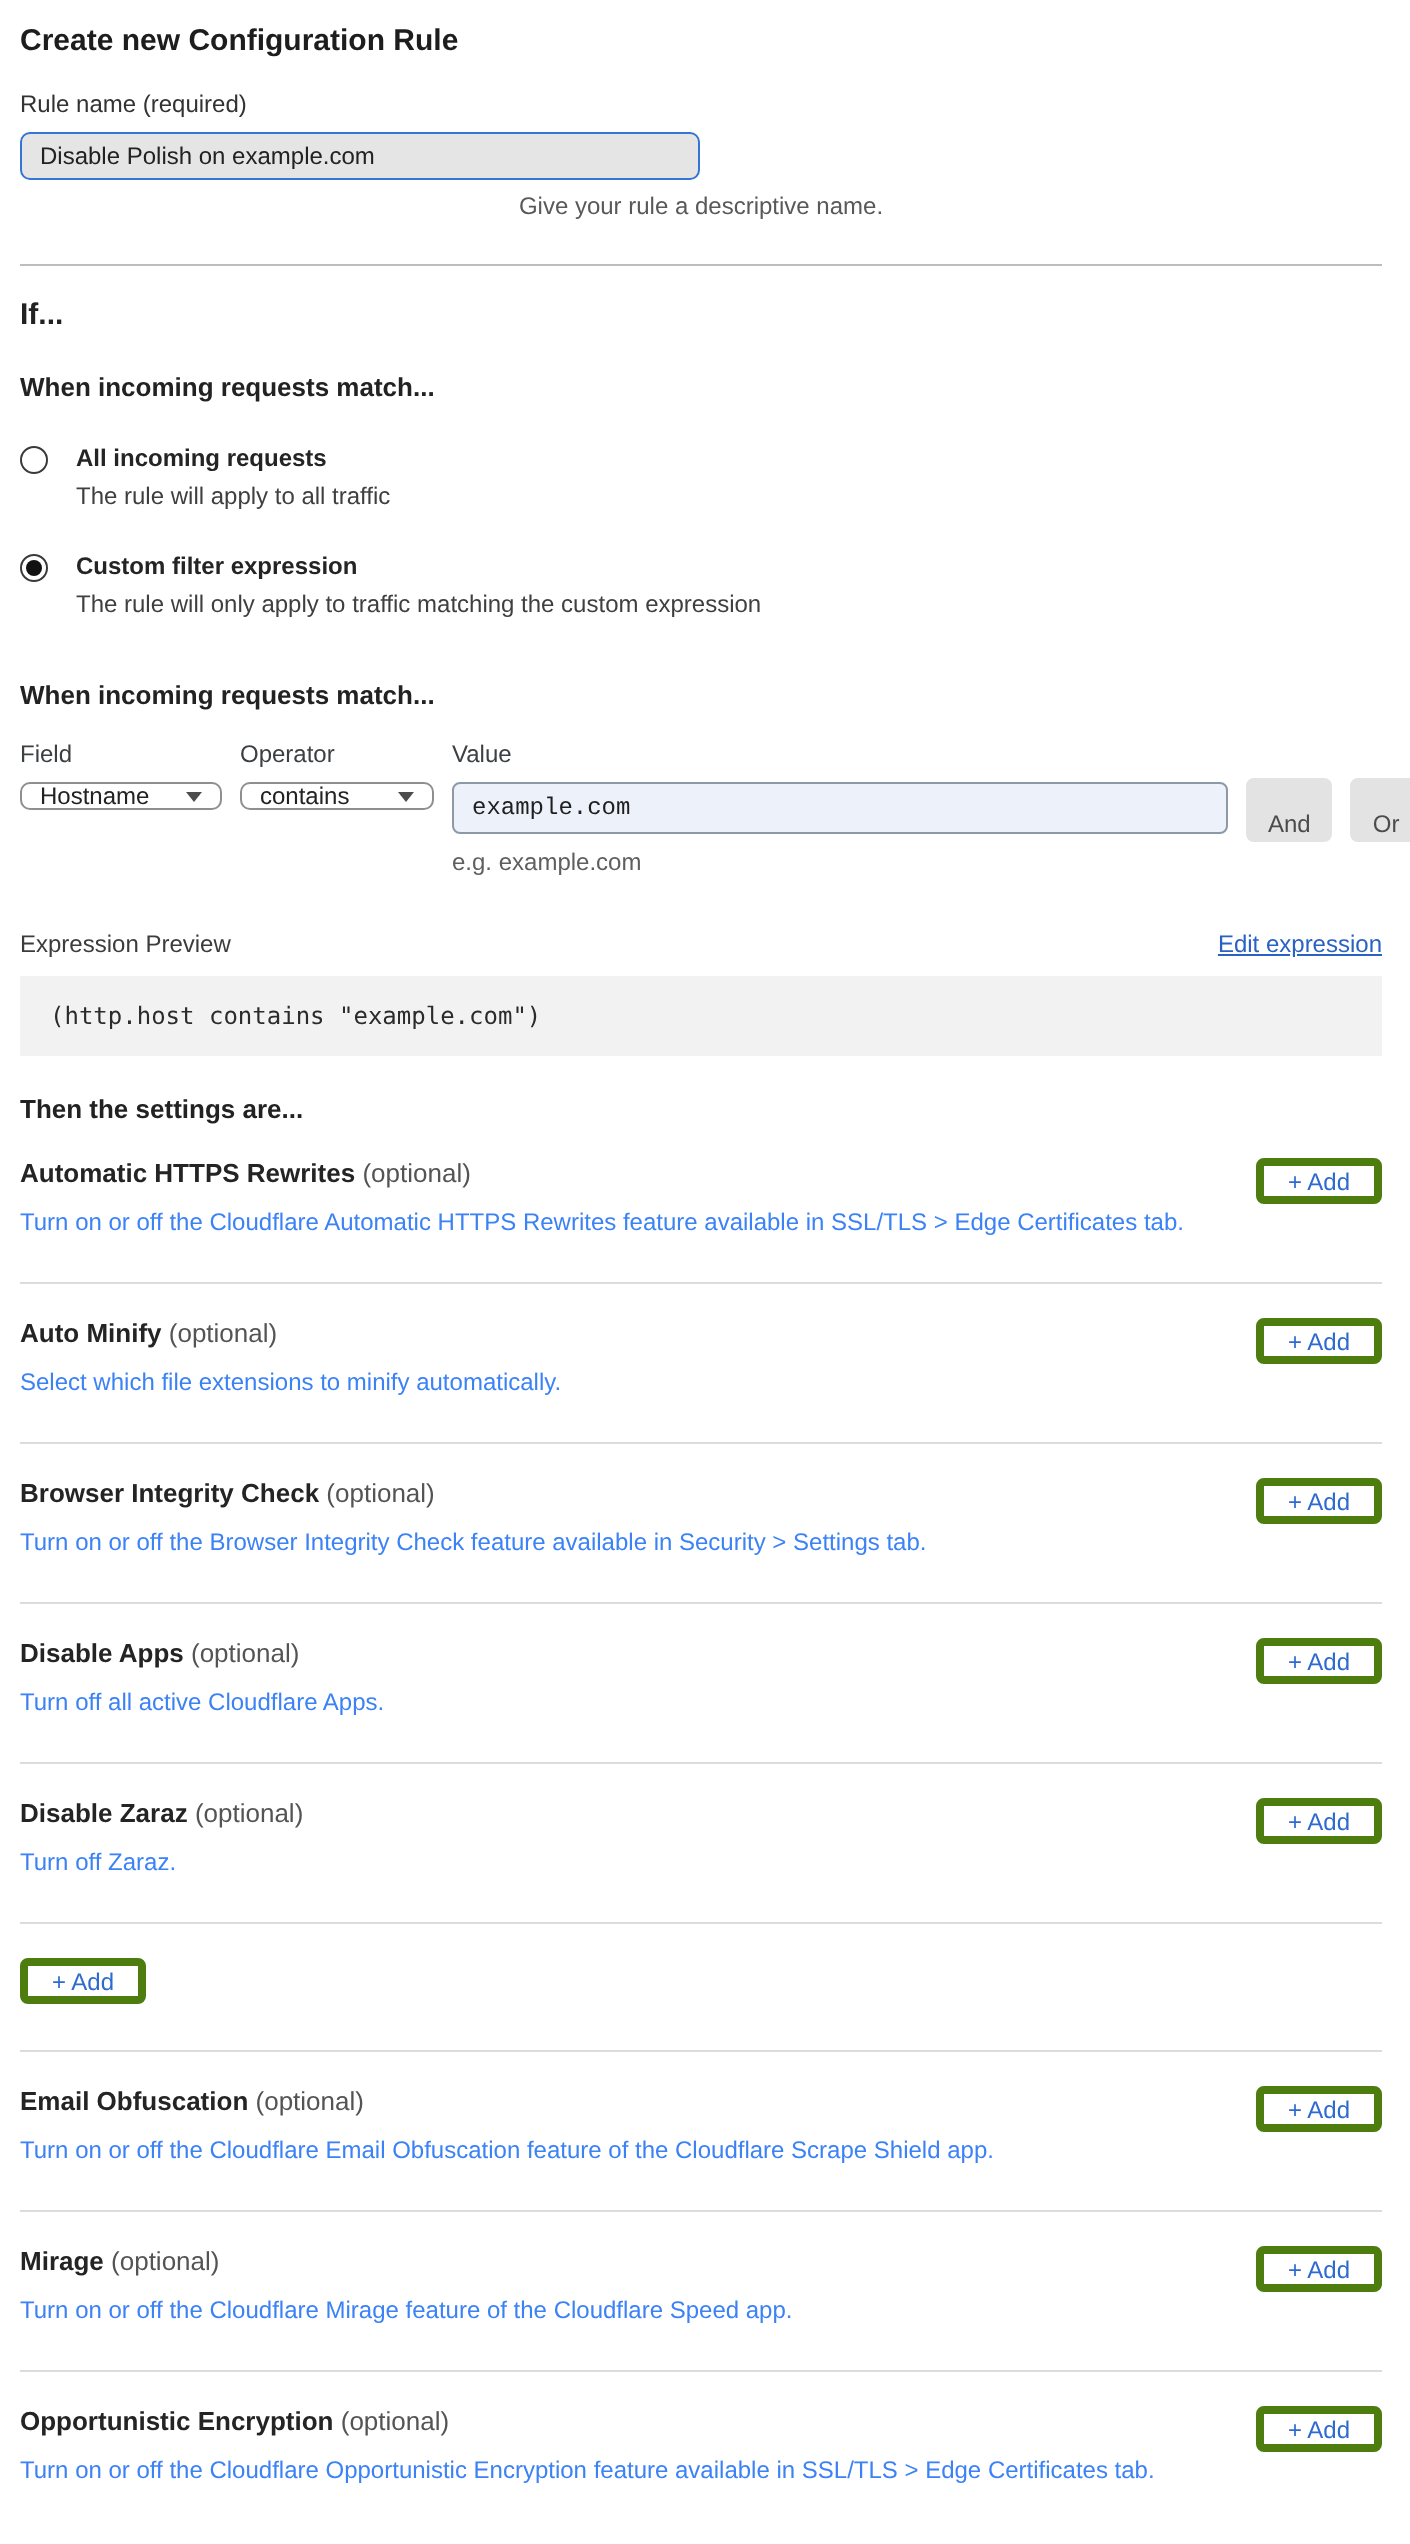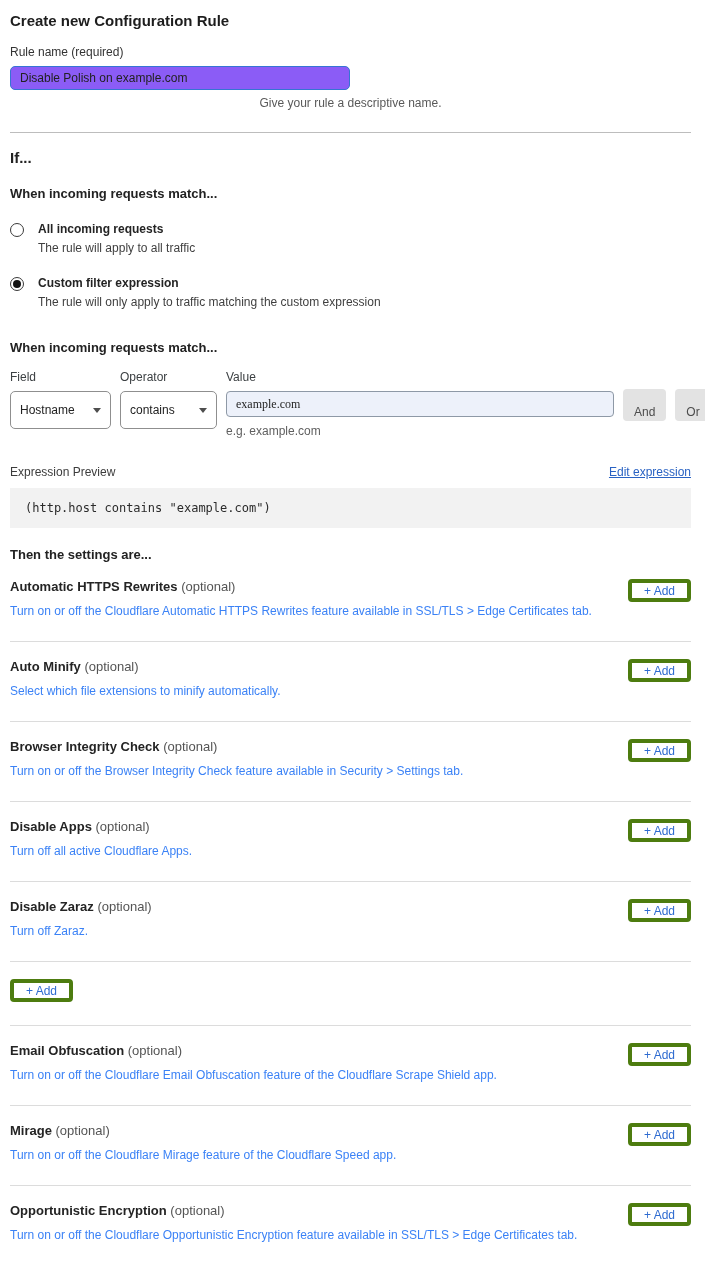--- a/index.html
+++ b/index.html
@@ -27,21 +27,21 @@
   .rule-input {
     width: 340px;
     height: 24px;
     border: 1px solid #3575d3;
     border-radius: 5px;
     padding: 0 9px;
     font-family: inherit;
     font-size: 12px;
     color: #222;
     outline: none;
-    background: #8b5cf6;
+    background: #e5e5e5;
   }
   .help-text { color: #595959; margin-top: 6px; text-align: center; }
 
   .divider-strong {
     border: none;
     border-top: 1px solid #bdbdbd;
     margin: 22px 0 0;
   }
 
   .if-heading { font-size: 15px; font-weight: bold; margin: 16px 0 0; }
@@ -63,21 +63,21 @@
     left: 2px; top: 2px; right: 2px; bottom: 2px;
     background: #111;
     border-radius: 50%;
   }
   .radio-label { font-weight: bold; color: #242424; }
   .radio-desc { margin-top: 5px; color: #3f3f3f; font-weight: normal; }
 
   .builder-row { display: flex; gap: 9px; margin-top: 15px; align-items: flex-start; }
   .col-label { display: block; color: #3c4043; margin-bottom: 7px; }
   .select {
-    height: 38px;
+    height: 14px;
     border: 1px solid #8f8f8f;
     border-radius: 5px;
     background: #fff;
     display: flex;
     align-items: center;
     justify-content: space-between;
     padding: 0 9px;
     cursor: pointer;
     color: #222;
   }
@@ -91,21 +91,21 @@
     flex: none;
     margin-left: 6px;
   }
   .value-input {
     width: 388px;
     height: 26px;
     border: 1px solid #8e99a6;
     border-radius: 4px;
     background: #edf1fa;
     padding: 0 9px;
-    font-family: Liberation Serif, serif;
+    font-family: Liberation Mono, monospace;
     font-size: 12px;
     color: #1f1f1f;
     outline: none;
   }
   .value-hint { color: #5f5f5f; margin-top: 7px; }
   .logic-buttons { display: flex; gap: 9px; margin-top: 19px; }
   .logic-btn {
     height: 25px;
     padding: 16px 11px;
     background: #e3e3e3;

